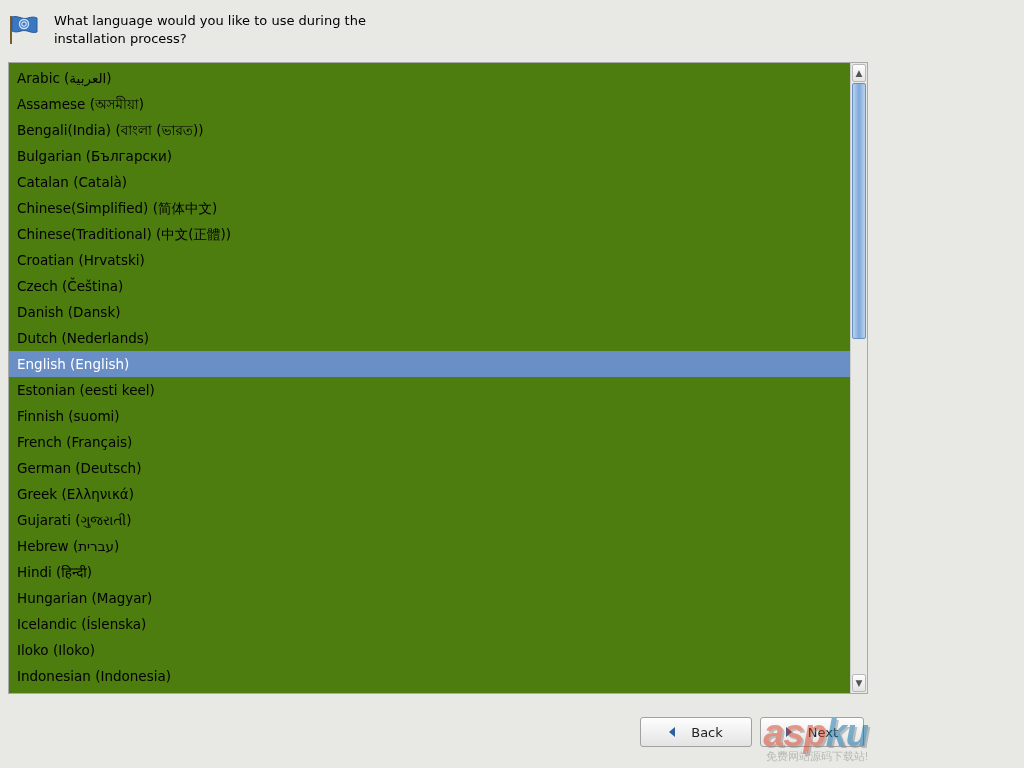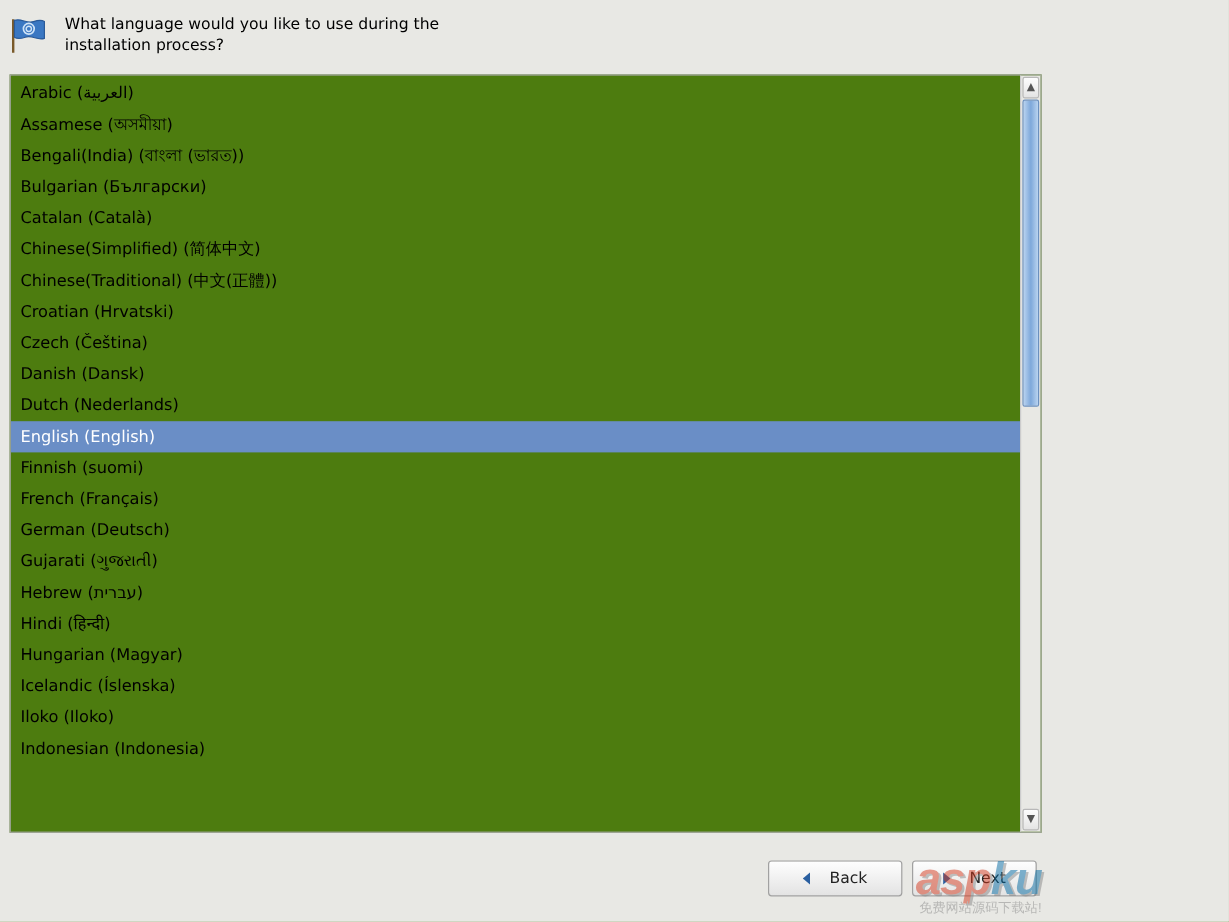--- a/index.html
+++ b/index.html
@@ -52,23 +52,25 @@
         <div class="item">Bengali(India) (বাংলা (ভারত))</div>
         <div class="item">Bulgarian (Български)</div>
         <div class="item">Catalan (Català)</div>
         <div class="item">Chinese(Simplified) (简体中文)</div>
         <div class="item">Chinese(Traditional) (中文(正體))</div>
         <div class="item">Croatian (Hrvatski)</div>
         <div class="item">Czech (Čeština)</div>
         <div class="item">Danish (Dansk)</div>
         <div class="item">Dutch (Nederlands)</div>
         <div class="item selected">English (English)</div>
+        <div class="item">Estonian (eesti keel)</div>
         <div class="item">Finnish (suomi)</div>
         <div class="item">French (Français)</div>
         <div class="item">German (Deutsch)</div>
+        <div class="item">Greek (Ελληνικά)</div>
         <div class="item">Gujarati (ગુજરાતી)</div>
         <div class="item">Hebrew (עברית)</div>
         <div class="item">Hindi (हिन्दी)</div>
         <div class="item">Hungarian (Magyar)</div>
         <div class="item">Icelandic (Íslenska)</div>
         <div class="item">Iloko (Iloko)</div>
         <div class="item">Indonesian (Indonesia)</div>
       </div>
     <div class="scrollbar">
       <div class="sb-btn">▲</div>

